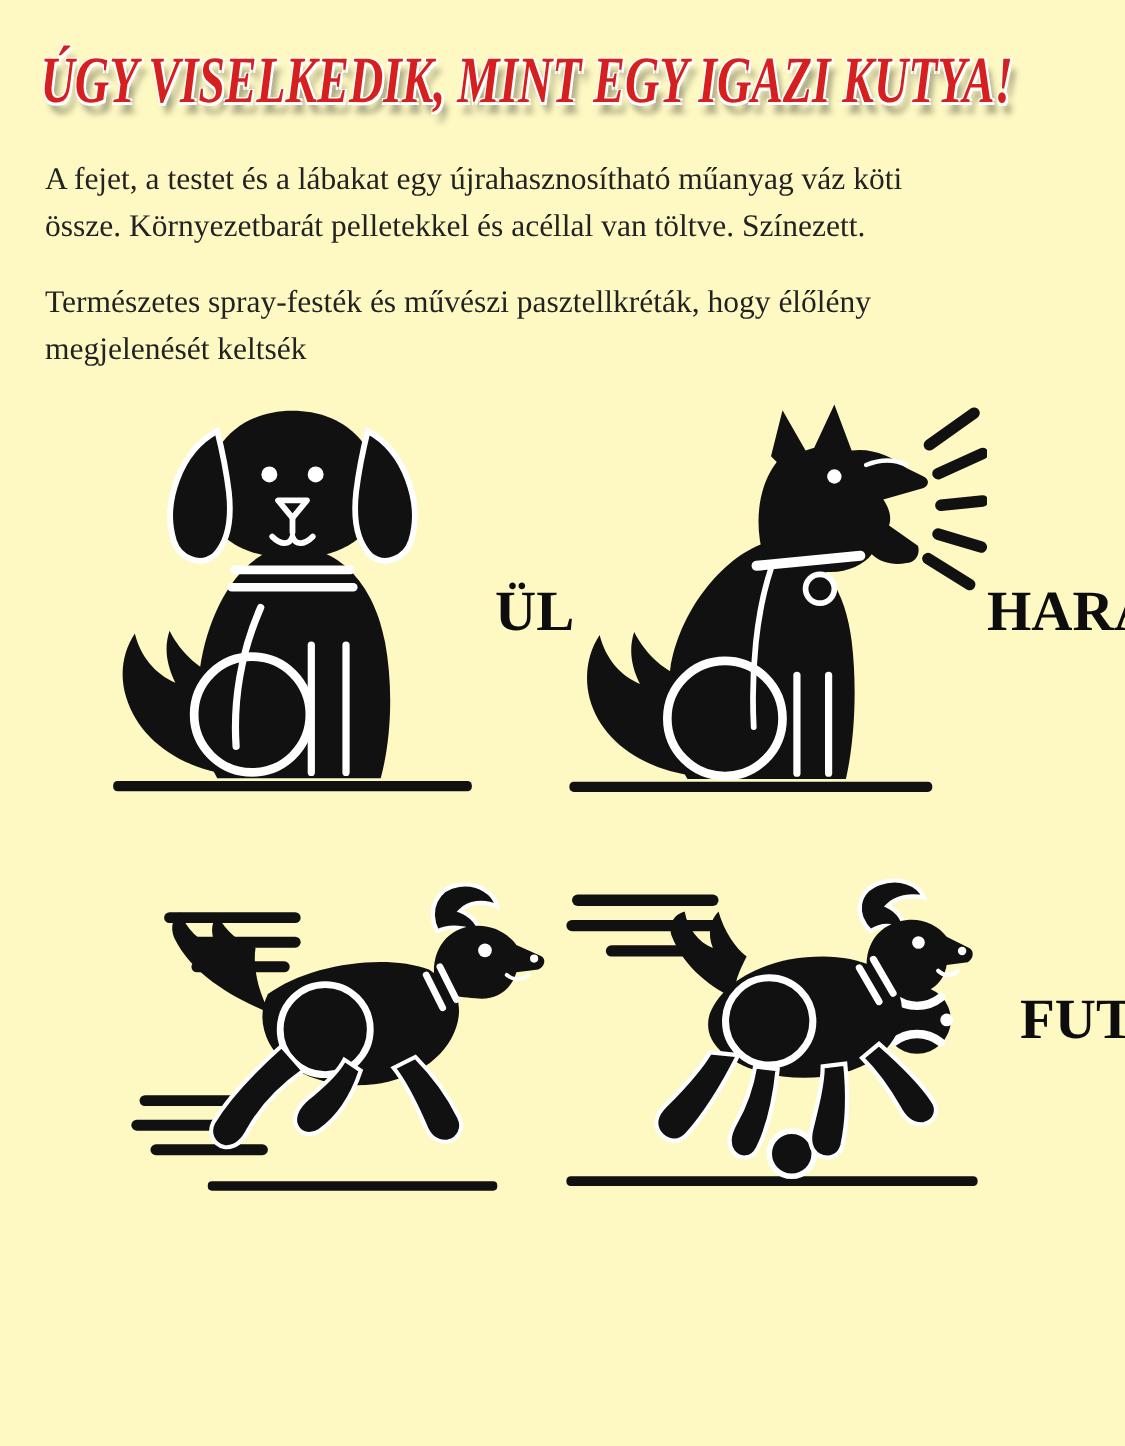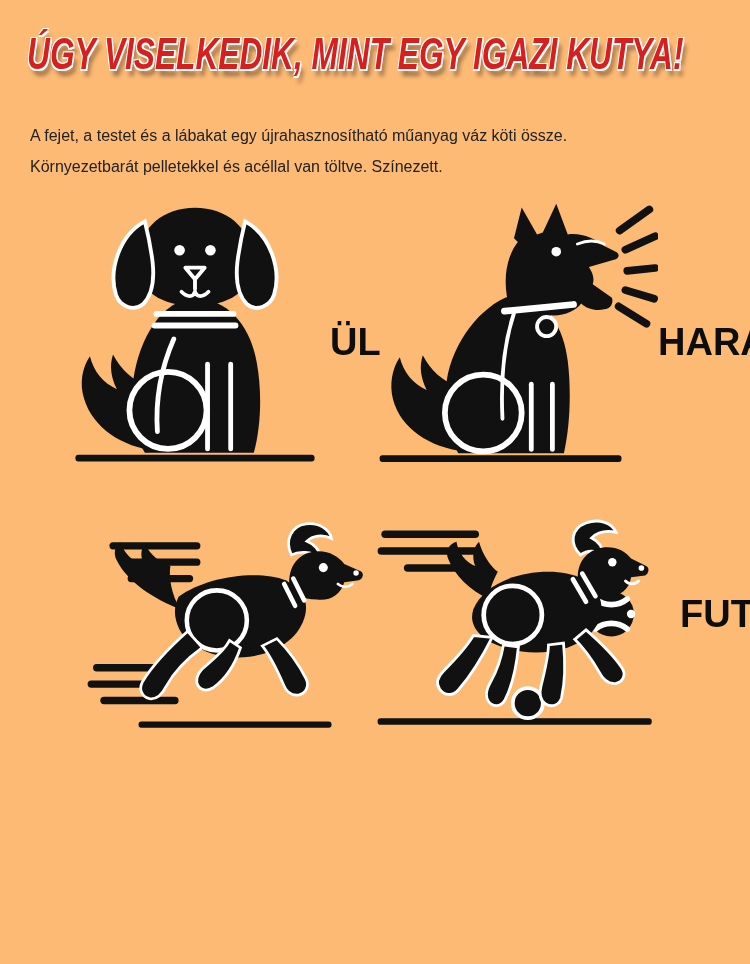--- a/index.html
+++ b/index.html
@@ -1,29 +1,29 @@
 <!DOCTYPE html>
 <html><head>
 <meta charset="utf-8">
 <style>
   html,body{margin:0;padding:0;background:#fff;}
   .page{
-    position:relative;width:750px;height:964px;background:#fdba74;
-    font-family:Liberation Sans, sans-serif;color:#1d1d1d;overflow:hidden;
+    position:relative;width:750px;height:964px;background:#fef9c3;
+    font-family:Liberation Serif, serif;color:#1d1d1d;overflow:hidden;
   }
   .headline{
     margin:30px 0 0 27px;
     font-size:44px;font-weight:700;font-style:italic;line-height:48px;
     color:#d62020;white-space:nowrap;display:inline-block;
     transform:scaleX(0.72);transform-origin:left center;
     text-shadow:2px 2px 0 #fff,-1px -1px 0 #fff,-1px 2px 0 #fff,2px -1px 0 #fff,5px 7px 5px rgba(0,0,0,0.38);
   }
   .para{
-    margin:42px 30px 0 30px;max-width:600px;
-    font-size:16px;line-height:31px;color:#222;
+    margin:26px 30px 0 30px;max-width:600px;
+    font-size:21px;line-height:31px;color:#222;
   }
   .para.second{margin-top:20px;}
   .grid{
     width:620px;margin:10px 0 0 60px;
     display:grid;grid-template-columns:310px 310px;
   }
   .cell{display:flex;flex-direction:row;align-items:center;}
   .fig{display:flex;align-items:flex-end;justify-content:center;}
   .fig.row1{height:292px;}
   .fig.row2{height:238px;margin-top:14px;}
@@ -36,20 +36,21 @@
   .wl{stroke:#fff;fill:none;stroke-linecap:round;}
 </style>
 </head>
 <body>
 
 <div class="page">
 
   <h1 class="headline">ÚGY VISELKEDIK, MINT EGY IGAZI KUTYA!</h1>
 
   <p class="para">A fejet, a testet és a lábakat egy újrahasznosítható műanyag váz köti össze. Környezetbarát pelletekkel és acéllal van töltve. Színezett.</p>
+  <p class="para second">Természetes spray-festék és művészi pasztellkréták, hogy élőlény megjelenését keltsék</p>
 
   <div class="grid">
 
     <div class="cell">
       <div class="fig row1">
         <svg width="270" height="290" viewBox="0 0 280 300">
 
           <rect class="ink" x="16" y="270" width="248" height="7" rx="3"></rect>
 
           <path class="ink" d="M100,266 C 64,262 34,242 25,212 C 20,196 23,180 31,168 C 35,184 45,196 59,202 C 53,190 51,178 55,166 C 63,182 77,194 91,198 C 88,188 88,178 93,170 C 100,188 106,208 106,224 Z"></path>

